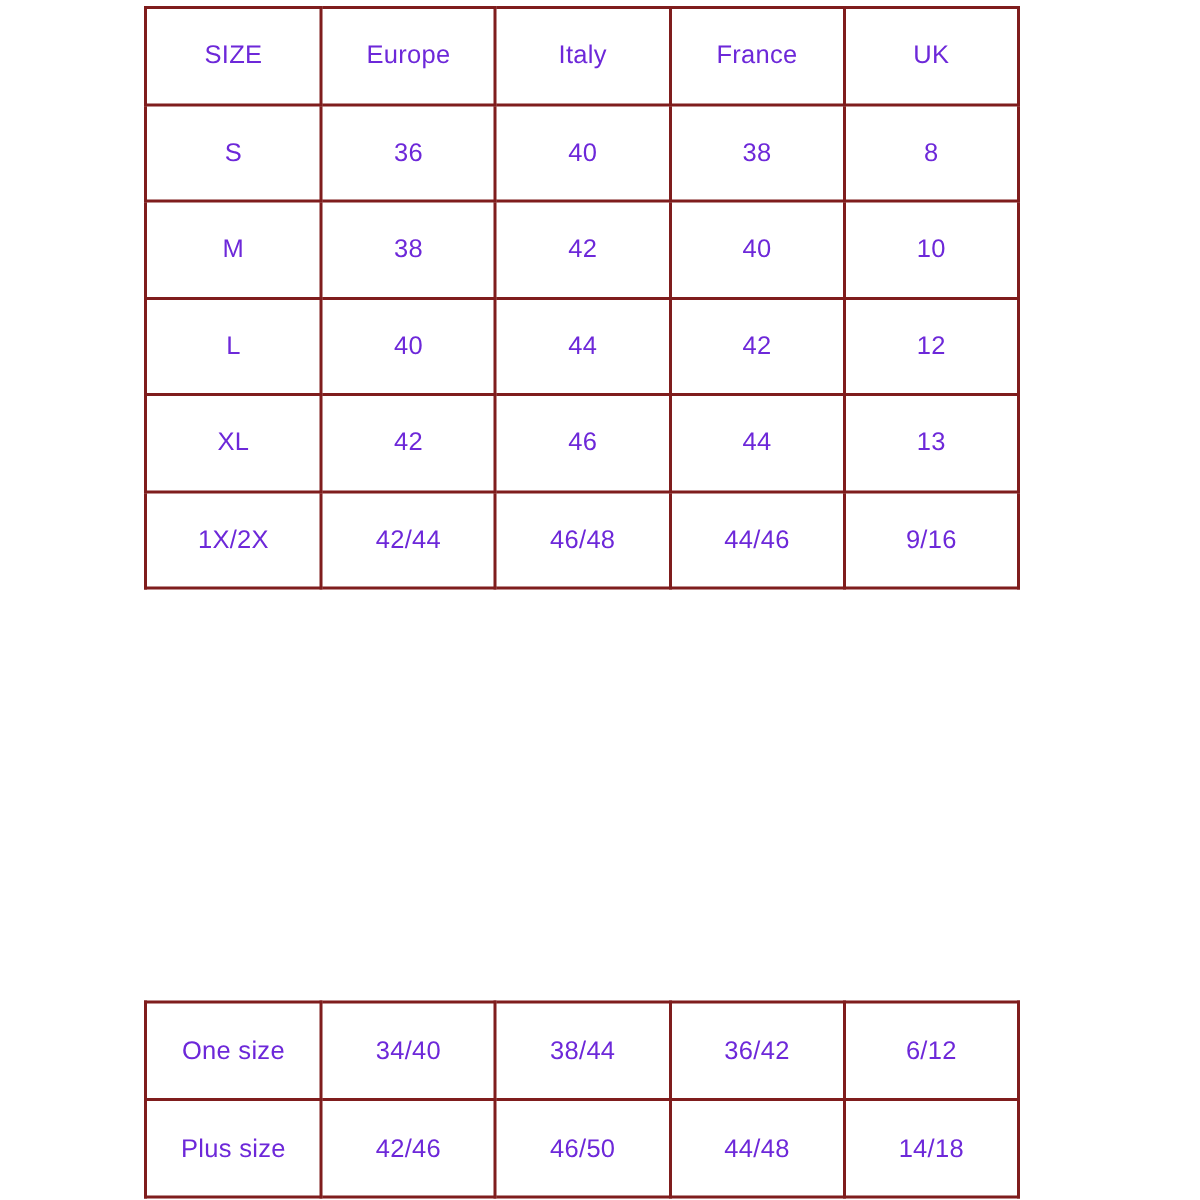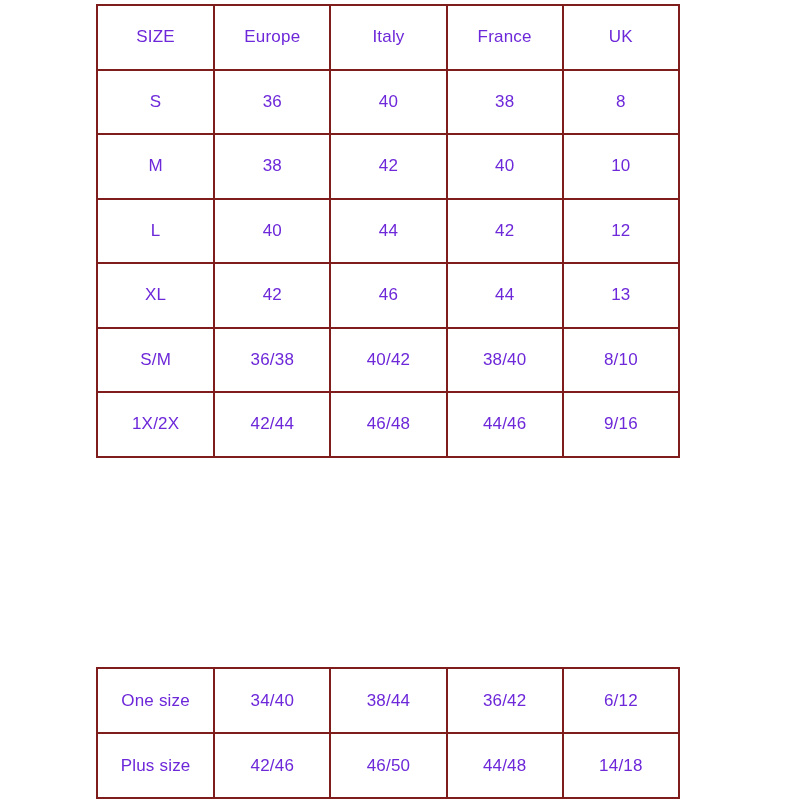--- a/index.html
+++ b/index.html
@@ -112,27 +112,20 @@
           <td class="val-cell">12</td>
         </tr>
         <tr>
           <td class="row-label">XL</td>
           <td class="val-cell">42</td>
           <td class="val-cell">46</td>
           <td class="val-cell">44</td>
           <td class="val-cell">13</td>
         </tr>
         <tr>
-          <td class="row-label">S/M</td>
-          <td class="val-cell">36/38</td>
-          <td class="val-cell">40/42</td>
-          <td class="val-cell">38/40</td>
-          <td class="val-cell">8/10</td>
-        </tr>
-        <tr>
           <td class="row-label">1X/2X</td>
           <td class="val-cell">42/44</td>
           <td class="val-cell">46/48</td>
           <td class="val-cell">44/46</td>
           <td class="val-cell">9/16</td>
         </tr>
       </tbody>
     </table>
   </div>
 

